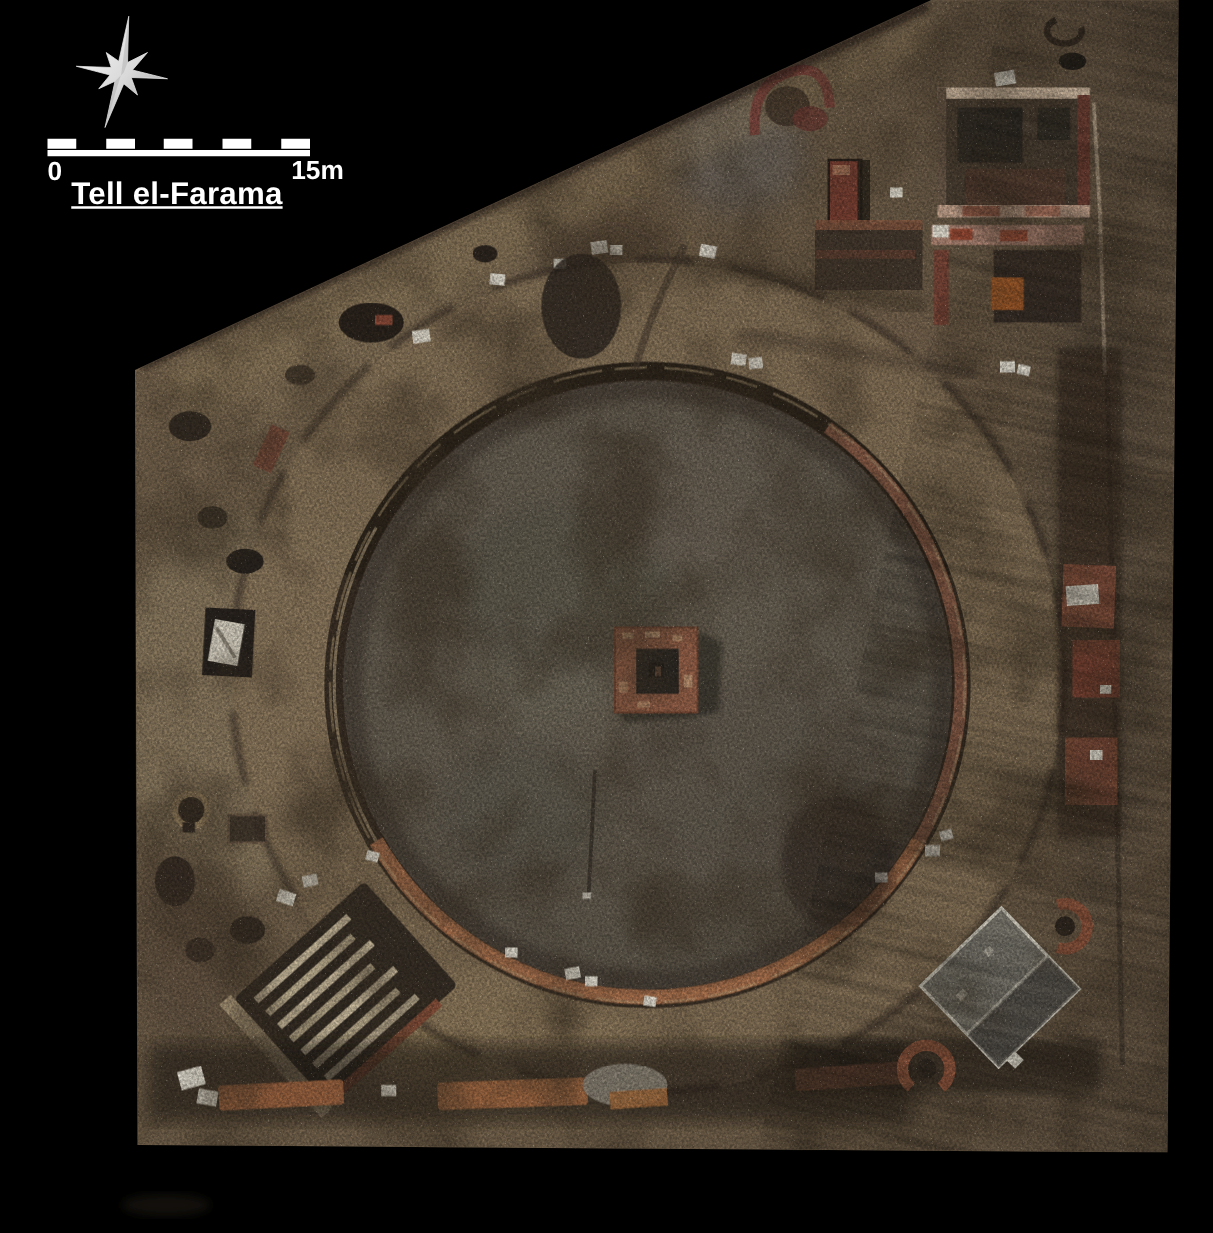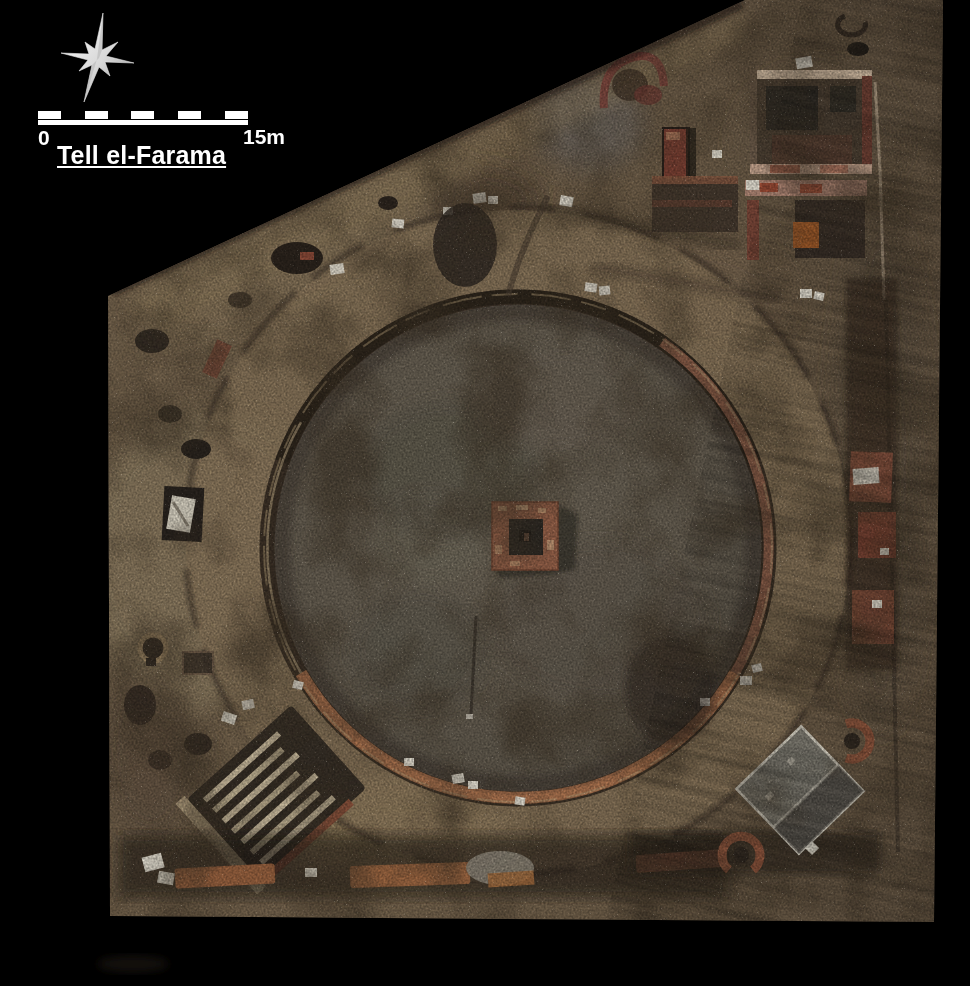--- a/index.html
+++ b/index.html
@@ -7,21 +7,21 @@
          font-family:"Liberation Sans", sans-serif;}
   .photo-svg{position:absolute;left:0;top:0;}
   .legend{position:absolute;left:0;top:0;width:300px;height:180px;z-index:5;}
   .north-star{position:absolute;left:55px;top:12px;}
   .scalebar{position:absolute;left:38px;top:111px;width:210px;height:14px;}
   .scalebar .base{position:absolute;left:0;right:0;bottom:0;height:5px;background:#fff;}
   .scalebar .tooth{position:absolute;top:0;width:23px;height:8px;background:#fff;}
   .t0{left:0}.t1{left:47px}.t2{left:93px}.t3{left:140px}.t4{left:187px}
   .scale-num{position:absolute;color:#fff;font-weight:700;font-size:21px;line-height:1;}
   .num-start{left:38px;top:127px;}
-  .num-end{left:243px;top:126px;text-align:center;}
+  .num-end{left:233px;top:126px;text-align:center;}
   .site-label{position:absolute;left:57px;top:142px;color:#fff;font-weight:700;
               font-size:25px;line-height:1.1;letter-spacing:.2px;text-decoration:underline;}
 </style>
 </head>
 <body>
 
 <div class="stage">
 
   <svg class="photo-svg" width="970" height="986" viewBox="0 0 970 986">
     <defs>

